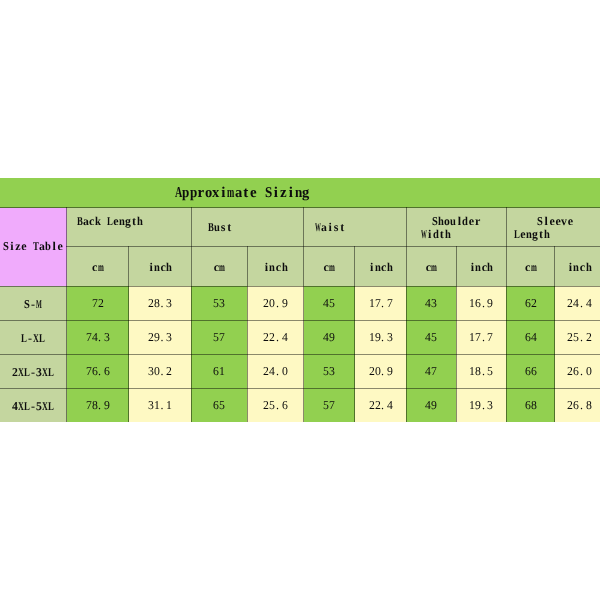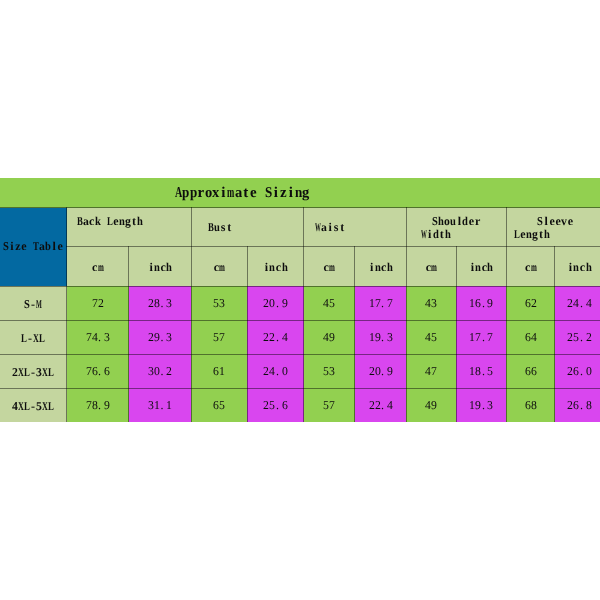--- a/index.html
+++ b/index.html
@@ -26,25 +26,25 @@
 
   #size-table td.hdr{background:#C4D69F;font-weight:bold;height:39.1px;
        vertical-align:top;padding-top:7.3px;line-height:12.5px;text-align:left;}
   .l1{display:block;text-align:center;}
   .l2{display:block;text-align:left;}
   .p1{padding-left:9.5px;}
   .p2{padding-left:16px;padding-top:5.5px;}
   .p3{padding-left:10.9px;padding-top:5.5px;}
   .p4{padding-left:13.8px;}
   .p5{padding-left:6.9px;}
-  #size-table td.sizehdr{background:#0369a1;font-weight:bold;text-align:center;}
+  #size-table td.sizehdr{background:#f0abfc;font-weight:bold;text-align:center;}
   #size-table td.sub{background:#C4D69F;font-weight:bold;height:39.8px;padding-top:2.4px;}
   #size-table td.lbl{background:#C4D69F;font-weight:bold;padding-top:2px;}
   .g{background:#92D050;padding-top:2px;}
-  .b{background:#d946ef;padding-top:2px;}
+  .b{background:#fef9c3;padding-top:2px;}
   .r1,.r2,.r3{height:34px;}
   .r4{height:33.8px;}
   
   #size-table tr:first-child td{border-top:0;}
   #size-table tr:last-child td{border-bottom:0;}
   #size-table td:first-child{border-left:0;}
   #size-table td:last-child{border-right:0;}
 </style>
 </head>
 <body>

